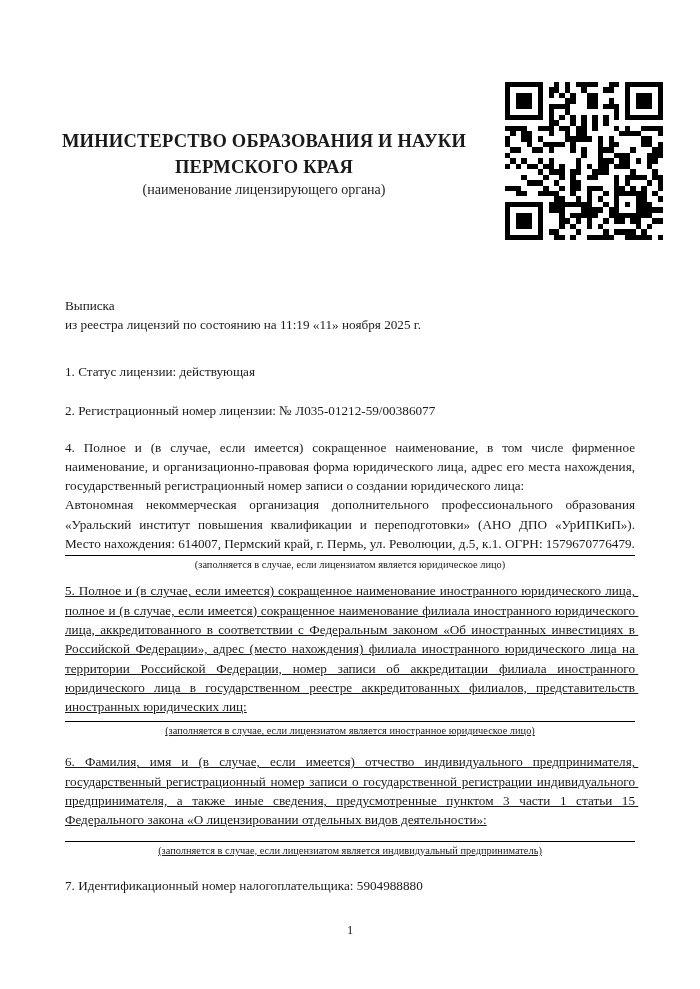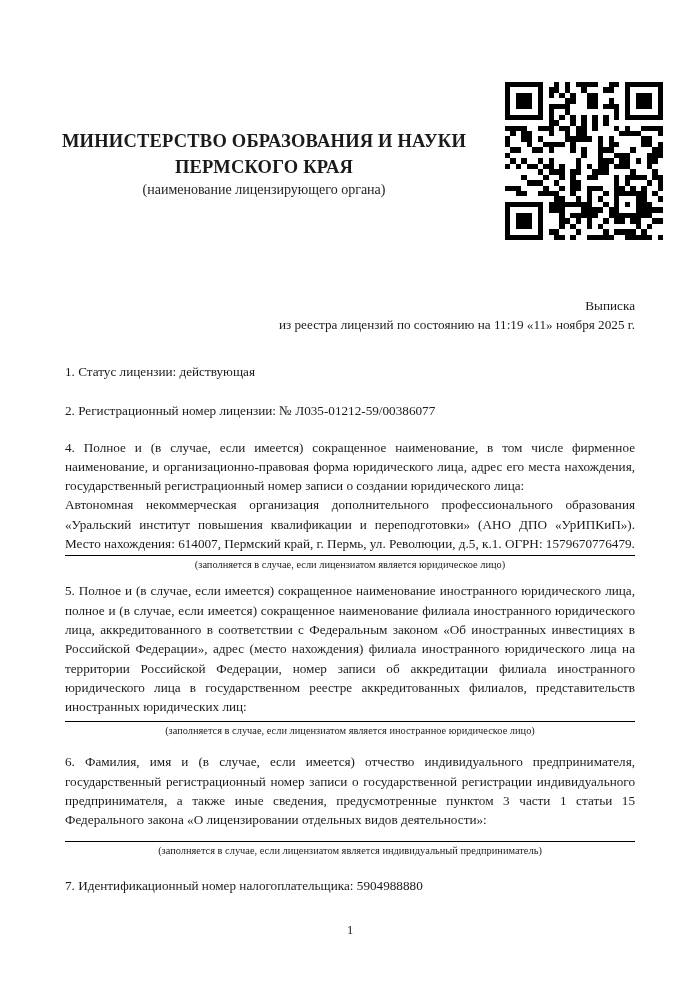--- a/index.html
+++ b/index.html
@@ -15,36 +15,36 @@
   
   .qr{position:absolute;left:505px;top:82px;width:158px;height:158px;}
   .qr svg{display:block;width:158px;height:158px;shape-rendering:crispEdges;}
 
   
   .header{position:absolute;left:40px;top:128px;width:448px;text-align:center;}
   .header .h-line{font-weight:bold;font-size:18.5px;line-height:26px;letter-spacing:.2px;}
   .header .h-sub{font-size:14px;line-height:14px;margin-top:3px;color:#222;}
 
   
-  .doc-title{position:absolute;left:65px;top:297px;width:570px;text-align:right;font-size:13.2px;line-height:18.5px;}
+  .doc-title{position:absolute;left:65px;top:297px;width:570px;text-align:left;font-size:13.2px;line-height:18.5px;}
 
   
   .content{position:absolute;left:65px;top:362px;width:570px;font-size:13.2px;line-height:19.3px;}
   .item{margin:0;}
   .label{white-space:pre-wrap;}
   .justify{text-align:justify;}
   .footnote{font-size:10.4px;line-height:15px;text-align:center;color:#222;margin-top:1px;}
   .value-underlined{text-align:justify;border-bottom:1.6px solid #000;padding-bottom:2px;}
   .fill-line{border-bottom:1.6px solid #000;}
   .mb-i1{margin-bottom:20px;}
   .mb-i2{margin-bottom:17px;}
   .mb-i3{margin-bottom:11px;}
   .mb-i4{margin-bottom:9px;}
-  .mb-i5{margin-bottom:14px;}
-  .mb-i6{margin-bottom:18px;}
+  .mb-i5{margin-bottom:14px;text-decoration:underline;}
+  .mb-i6{margin-bottom:18px;text-decoration:underline;}
   .fill-5{height:4px;margin-top:1px;}
   .fill-6{height:11px;}
 
   .page-number{position:absolute;left:0;top:923px;width:700px;text-align:center;font-size:12.5px;}
 </style>
 </head>
 <body>
 
 <div class="page">
 

